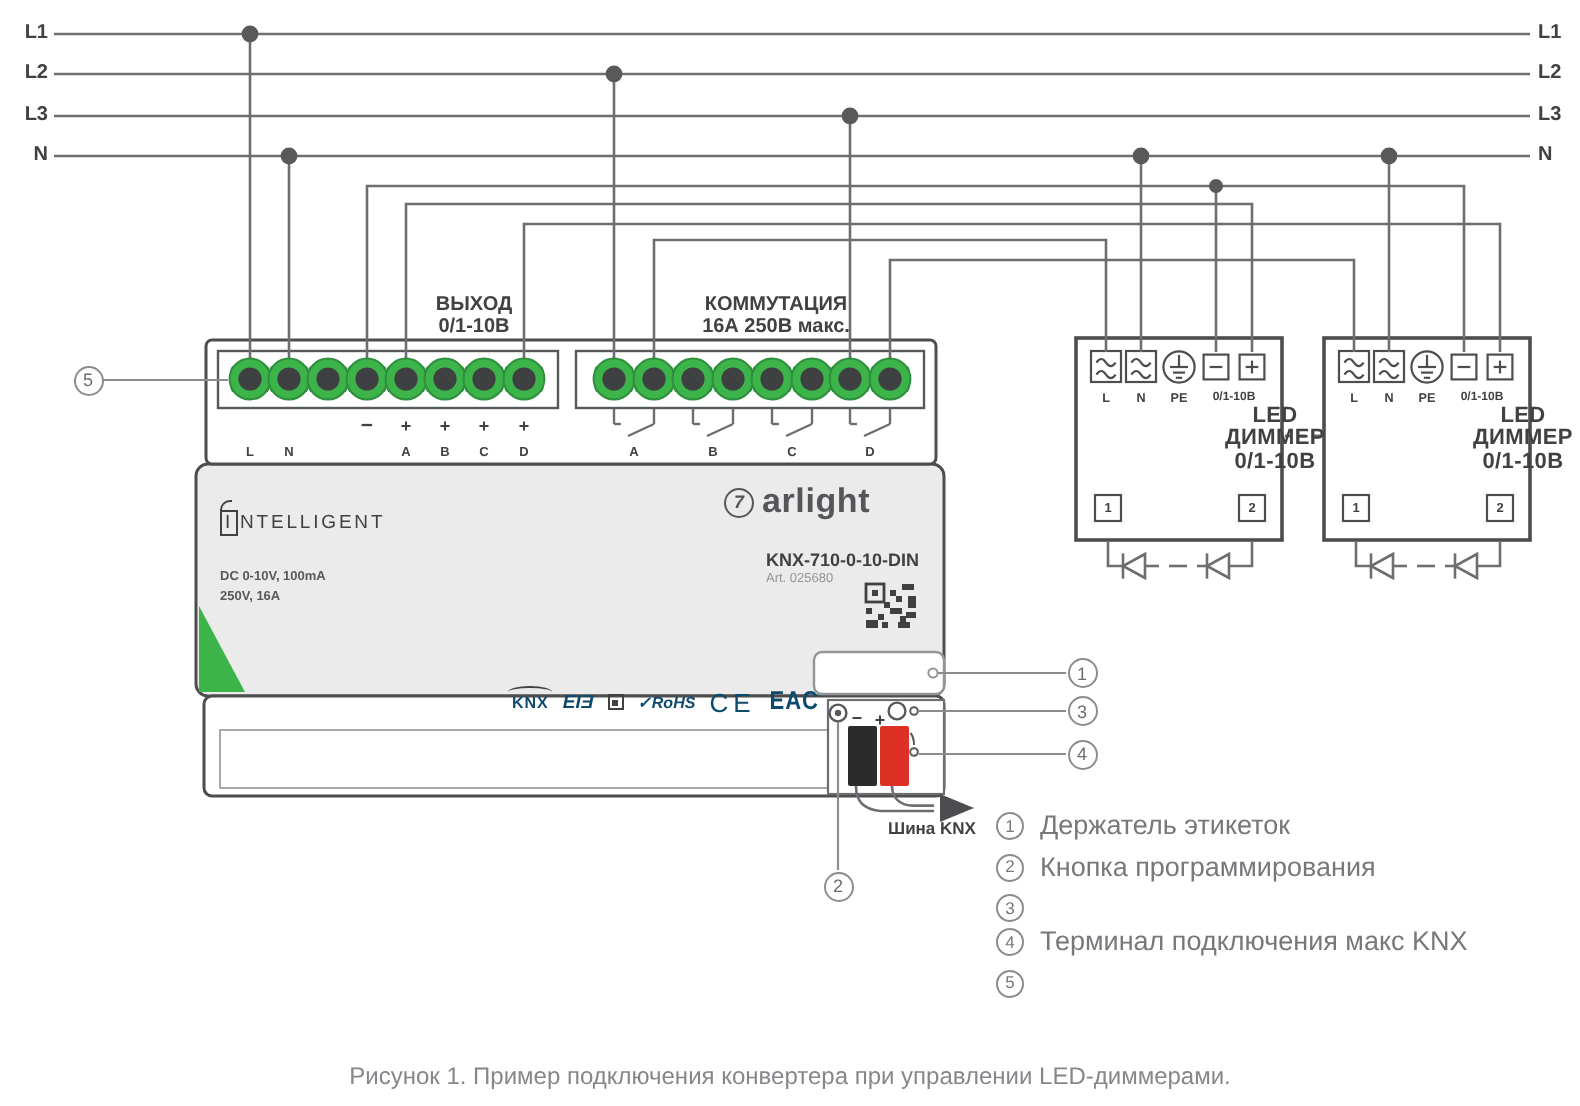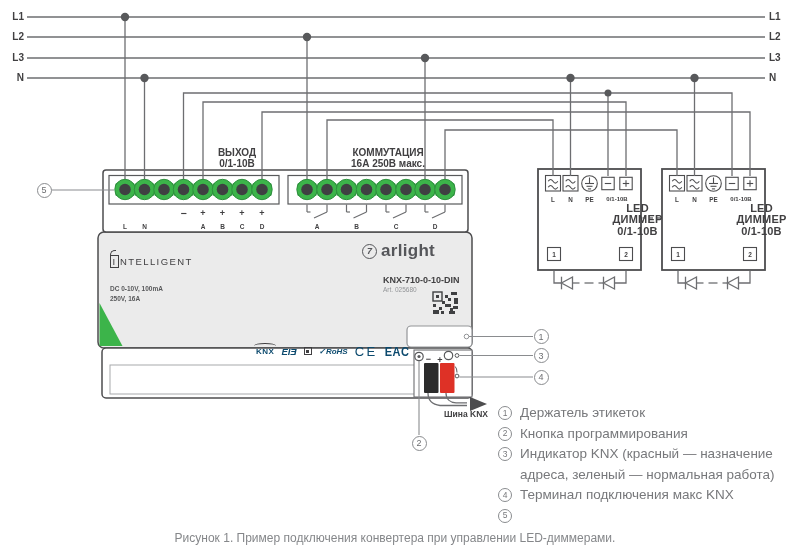--- a/index.html
+++ b/index.html
@@ -343,24 +343,20 @@
   <div class="legend-item">
     <span class="cnum">1</span>
     <span>Держатель этикеток</span>
   </div>
   <div class="legend-item">
     <span class="cnum">2</span>
     <span>Кнопка программирования</span>
   </div>
   <div class="legend-item">
     <span class="cnum">3</span>
-    <span>
-          <span class="lline">Индикатор KNX (красный — назначение</span>
-          <span class="lline">адреса, зеленый — нормальная работа)</span>
-        </span>
   </div>
   <div class="legend-item">
     <span class="cnum">4</span>
     <span>Терминал подключения макс KNX</span>
   </div>
   <div class="legend-item">
     <span class="cnum">5</span>
   </div>
 </div>
 

